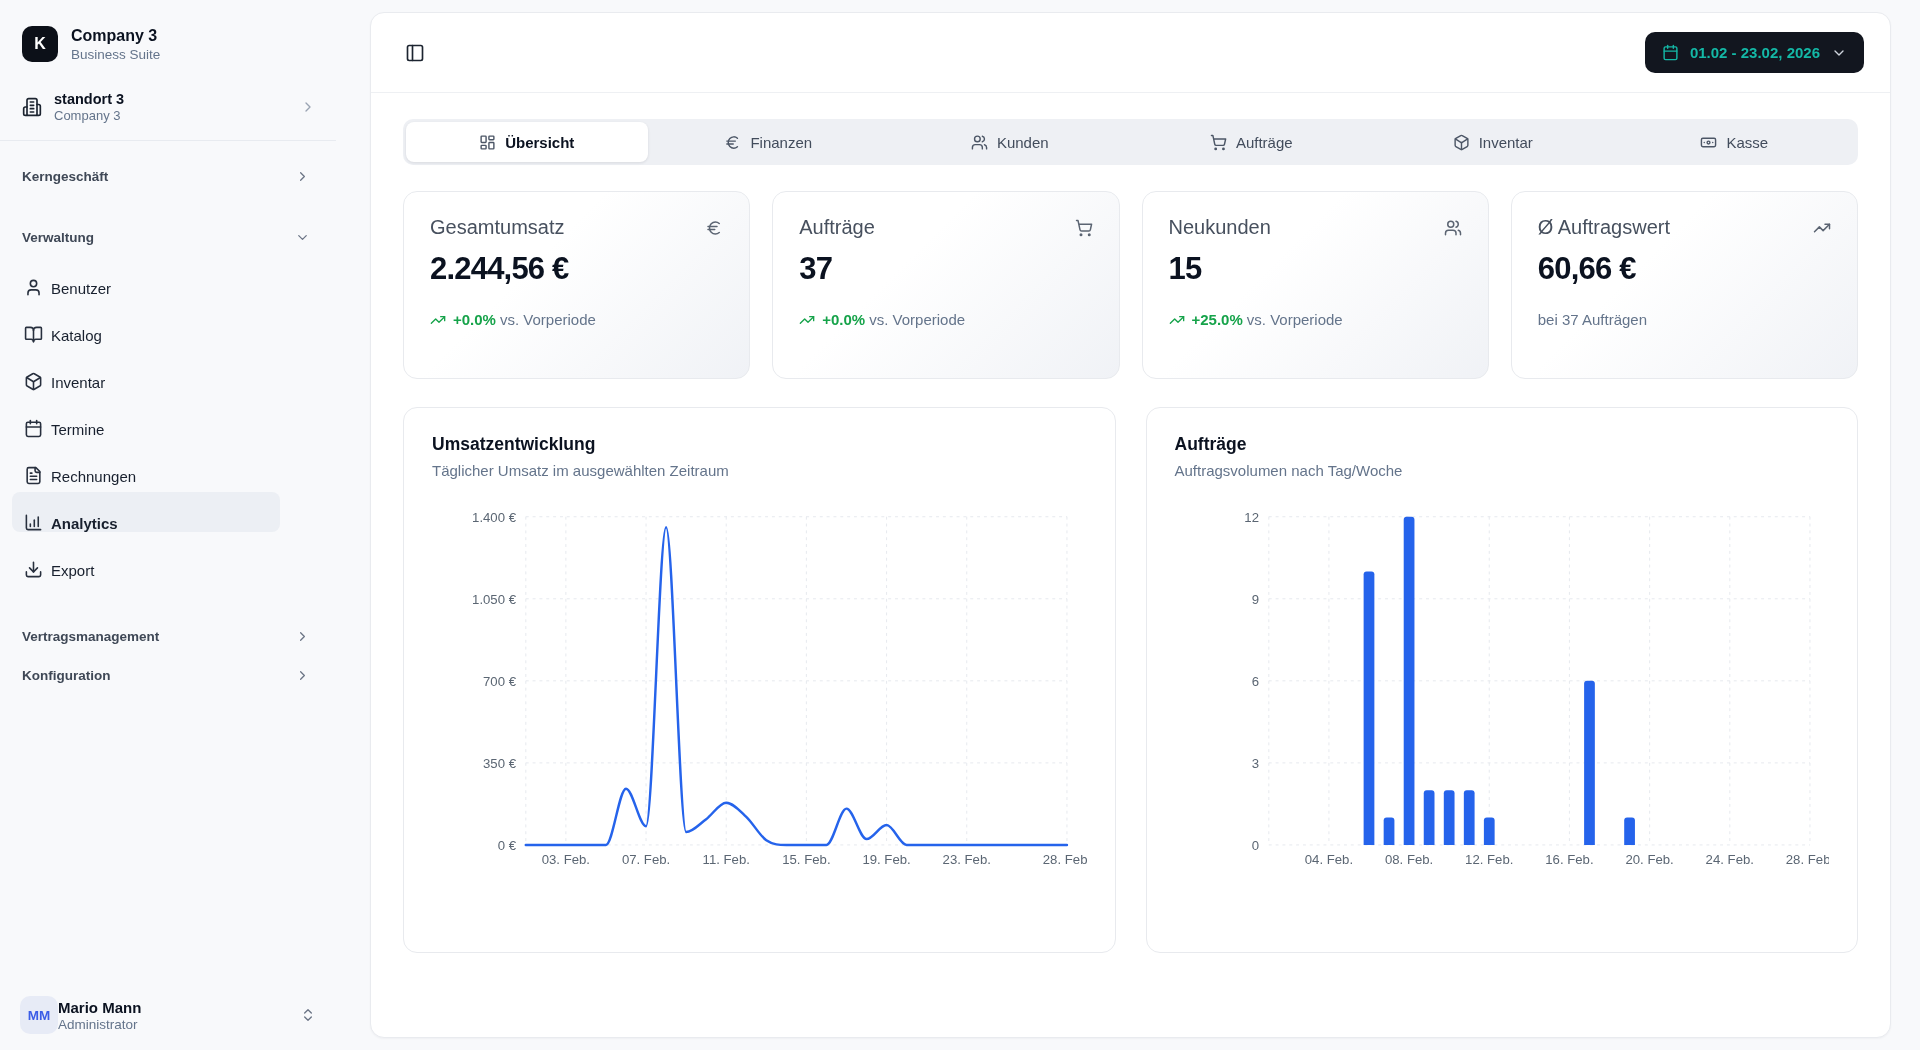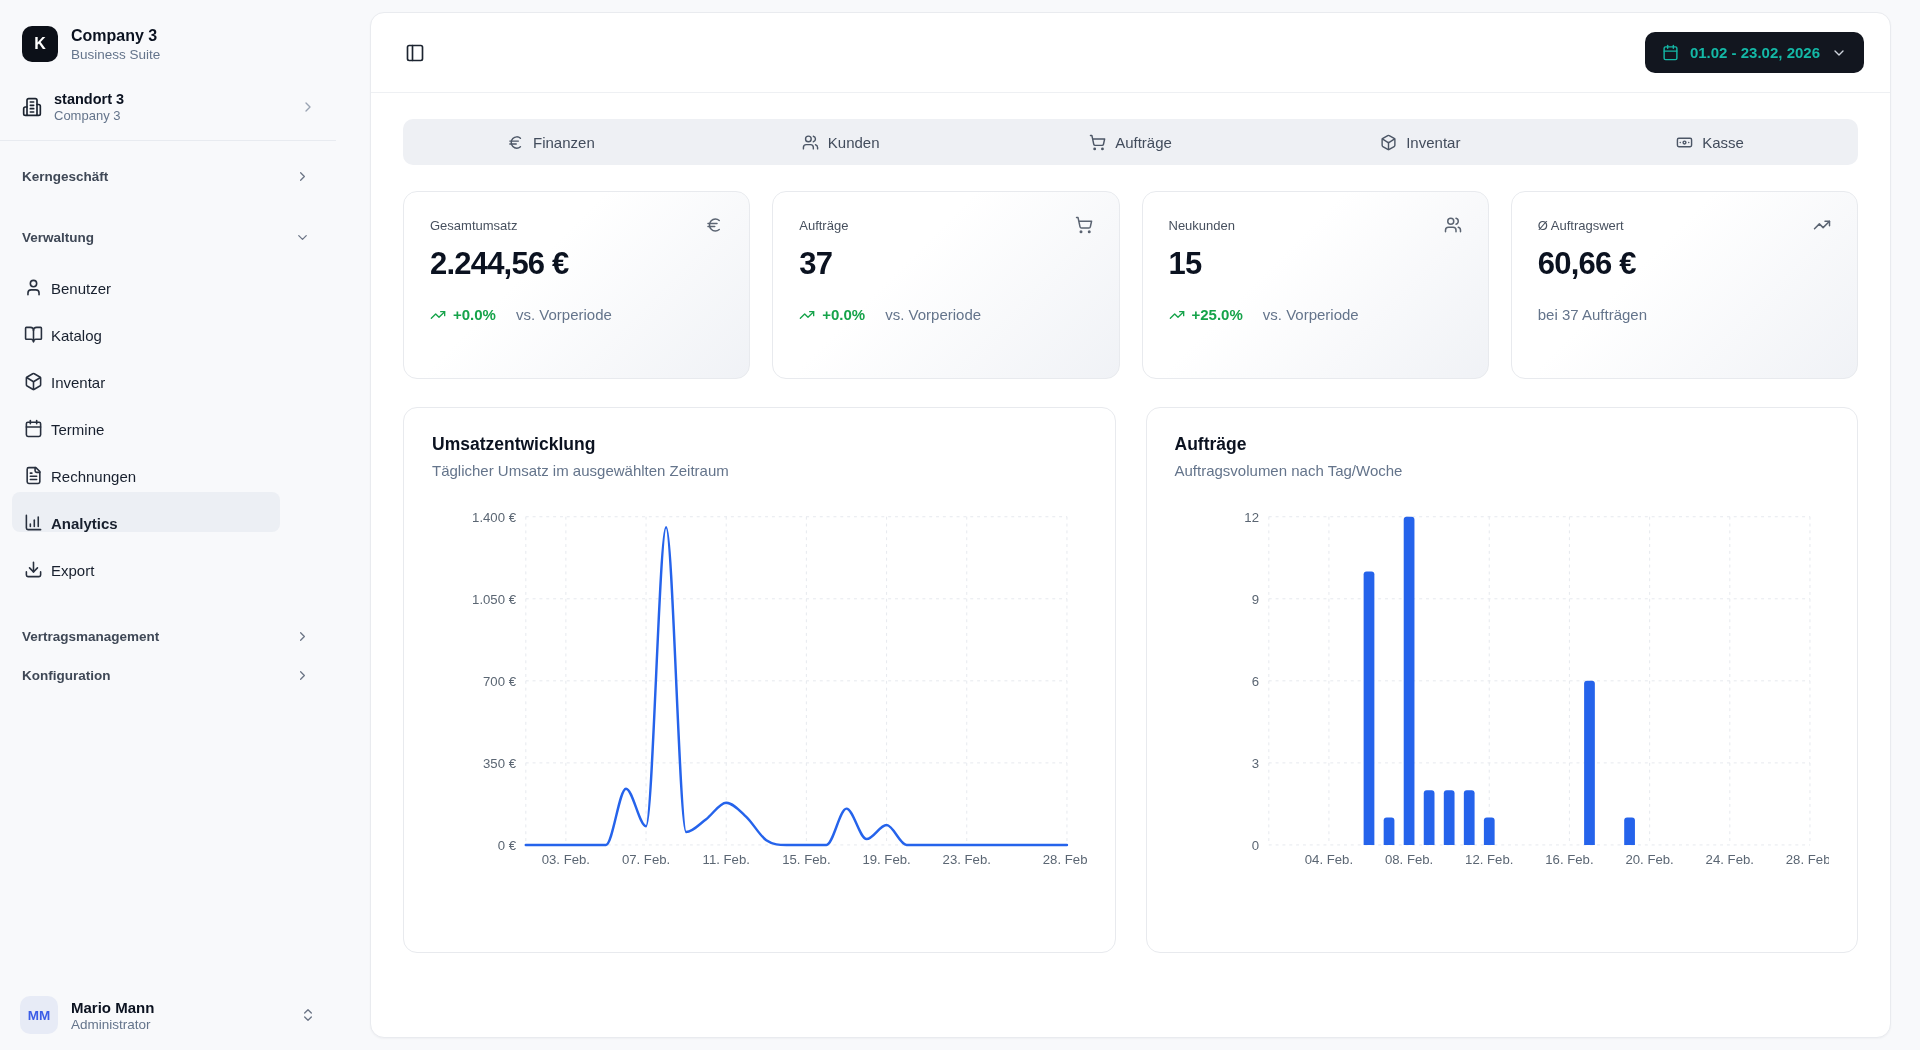--- a/index.html
+++ b/index.html
@@ -28,21 +28,21 @@
   .gh-kern { margin-top:28px; }
   .gh-verw { margin-top:46px; }
   .gh-vertrag { margin-top:50px; }
   .gh-konfig { margin-top:24px; }
   .nav { margin:12px 56px 0 12px; display:flex; flex-direction:column; gap:7px; }
   .nav-item { display:flex; align-items:flex-end; gap:8px; height:40px; padding:0 12px;
     border-radius:8px; font-size:15px; color:#18202e; cursor:pointer; }
   .nav-item .nicon { color:#28303e; }
   .nav-item.active { background:#eceff4; font-weight:600; }
   .user-row { position:absolute; left:20px; right:20px; bottom:16px;
-    display:flex; align-items:center; gap:13px; }
+    display:flex; align-items:center; gap:0; }
   .avatar { width:38px; height:38px; border-radius:10px; background:#e7ebf6;
     color:#3b5de7; font-size:13.5px; font-weight:700;
     display:flex; align-items:center; justify-content:center; }
   .user-name { font-size:15px; font-weight:700; }
   .user-role { font-size:13.5px; color:#64748b; margin-top:1px; }
   .user-chevrons { margin-left:auto; color:#6b7485; }
 
   
   .main { position:absolute; left:370px; top:12px; width:1521px; height:1026px;
     background:#fff; border:1px solid #e9ebef; border-radius:14px;
@@ -62,24 +62,24 @@
     font-size:15px; font-weight:500; color:#424c5c; border:none; background:transparent;
     border-radius:8px; cursor:pointer; font-family:inherit; }
   .tab .ticon { color:#4c5666; }
   .tab.active { background:#fff; color:#0b1220; font-weight:600;
     box-shadow:0 1px 3px rgba(16,24,40,.10); }
 
   .kpis { display:grid; grid-template-columns:repeat(4,1fr); gap:22px; margin-top:26px; }
   .kpi { border:1px solid #e8eaee; border-radius:14px; padding:24px 26px; height:188px;
     background:linear-gradient(135deg,#ffffff 38%,#f0f2f6 100%); }
   .kpi-top { display:flex; align-items:center; justify-content:space-between; }
-  .kpi-label { font-size:13px; font-weight:500; color:#47505e; }
+  .kpi-label { font-size:20px; font-weight:500; color:#47505e; }
   .kpi-icon { color:#5b6472; }
   .kpi-value { font-size:31px; font-weight:800; letter-spacing:-0.8px; margin-top:12px; }
-  .kpi-delta { display:flex; align-items:center; gap:20px; margin-top:24px; font-size:15px; }
+  .kpi-delta { display:flex; align-items:center; gap:4px; margin-top:24px; font-size:15px; }
   .delta-up { color:#16a34a; font-weight:700; display:flex; align-items:center; gap:7px; }
   .kpi-note { color:#64748b; }
 
   .charts { display:grid; grid-template-columns:1fr 1fr; gap:30px; margin-top:28px; }
   .chart-card { border:1px solid #e8eaee; border-radius:14px; padding:26px 28px 18px;
     background:#fff; height:546px; }
   .chart-title { font-size:17.5px; font-weight:700; }
   .chart-sub { font-size:15px; color:#64748b; margin-top:7px; }
   .chart-svg { width:100%; margin-top:26px; }
   .chart-svg text { font-family:"Liberation Sans","DejaVu Sans",sans-serif; }
@@ -269,20 +269,31 @@
         <svg class="ic" width="16" height="16" viewBox="0 0 24 24">
             <path d="m6 9 6 6 6-6"></path>
           </svg>
       </span>
     </button>
   </div>
 
   <div class="content">
 
     <div class="tabs">
+      <button class="tab active">
+        <span class="ticon">
+          <svg class="ic" width="17" height="17" viewBox="0 0 24 24">
+              <rect width="7" height="9" x="3" y="3" rx="1"></rect>
+              <rect width="7" height="5" x="14" y="3" rx="1"></rect>
+              <rect width="7" height="9" x="14" y="12" rx="1"></rect>
+              <rect width="7" height="5" x="3" y="16" rx="1"></rect>
+            </svg>
+        </span>
+        <span>Übersicht</span>
+      </button>
       <button class="tab">
         <span class="ticon">
           <svg class="ic" width="17" height="17" viewBox="0 0 24 24">
               <path d="M4 10h12"></path>
               <path d="M4 14h9"></path>
               <path d="M19 6a7.7 7.7 0 0 0-5.2-2A7.9 7.9 0 0 0 6 12c0 4.4 3.5 8 7.8 8 2 0 3.8-.8 5.2-2"></path>
             </svg>
         </span>
         <span>Finanzen</span>
       </button>

